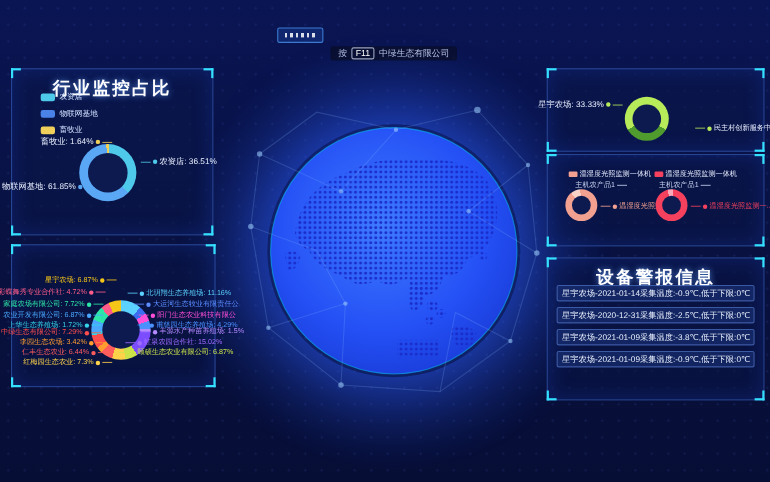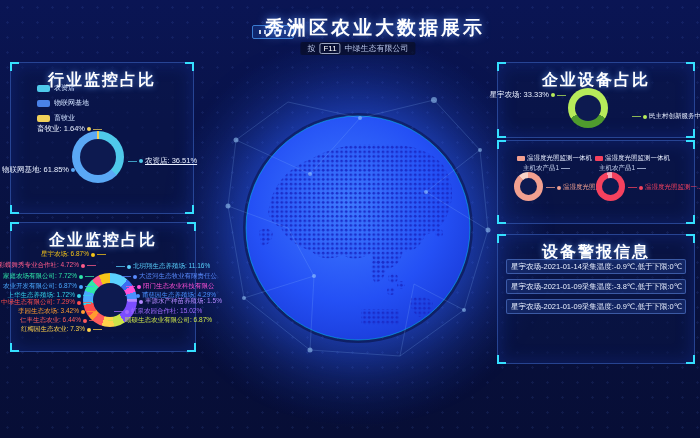--- a/index.html
+++ b/index.html
@@ -115,21 +115,20 @@
         <circle cx="10" cy="118" r="2.5"></circle>
       <circle cx="92" cy="86" r="2"></circle>
         <circle cx="208" cy="104" r="2"></circle>
         <circle cx="96" cy="188" r="2"></circle>
     </g>
   </svg>
 
   <div class="logo">
       <i></i>
     </div>
-  <div class="title">秀洲区农业大数据展示</div>
   <div class="tip">
     <span>按</span>
     <span class="key">F11</span>
     <span>中绿生态有限公司</span>
   </div>
 
   <div class="panel" style="left:10px;top:62px;width:182px;height:150px;">
     <span class="cb tr"></span>
       <span class="cb bl"></span>
     <div class="ptitle">行业监控占比</div>
@@ -147,35 +146,34 @@
         <span class="ltxt">畜牧业</span>
       </div>
     </div>
   </div>
   <div class="donut" style="left: 72px; top: 131px; width: 52px; height: 52px; --th: 8px; background: conic-gradient(from -3deg, rgb(240, 208, 90) 0%, rgb(240, 208, 90) 1.64%, rgb(79, 201, 234) 1.64%, rgb(79, 201, 234) 38.15%, rgb(90, 168, 245) 38.15%, rgb(90, 168, 245) 100%);"></div>
   <div class="flab f7" style="right:598px;top:124px;">
     <span class="t">畜牧业: 1.64%</span>
     <span class="dot" style="background: rgb(240, 208, 90);"></span>
     <span class="ln" style="background: rgb(240, 208, 90);"></span>
   </div>
-  <div class="flab f7" style="left:128px;top:156px;text-decoration:underline;">
+  <div class="flab f7" style="left:128px;top:142px;">
     <span class="ln" style="background: rgb(79, 201, 234);"></span>
     <span class="dot" style="background: rgb(79, 201, 234);"></span>
     <span class="t">农资店: 36.51%</span>
   </div>
   <div class="flab f7" style="right:614px;top:165px;">
     <span class="t">物联网基地: 61.85%</span>
     <span class="dot" style="background: rgb(90, 168, 245);"></span>
     <span class="ln" style="background: rgb(90, 168, 245);"></span>
   </div>
 
   <div class="panel" style="left:10px;top:222px;width:184px;height:128px;">
     <span class="cb tr"></span>
       <span class="cb bl"></span>
-    <div class="ptitle">企业监控占比</div>
   </div>
   <div class="donut" style="left: 83px; top: 273px; width: 54px; height: 54px; --th: 10px; background: conic-gradient(rgb(90, 209, 255) 0%, rgb(90, 209, 255) 11.16%, rgb(58, 109, 240) 11.16%, rgb(58, 109, 240) 15.66%, rgb(255, 79, 216) 15.66%, rgb(255, 79, 216) 19.96%, rgb(74, 144, 255) 19.96%, rgb(74, 144, 255) 24.25%, rgb(180, 138, 255) 24.25%, rgb(180, 138, 255) 25.75%, rgb(123, 77, 255) 25.75%, rgb(123, 77, 255) 40.77%, rgb(203, 227, 74) 40.77%, rgb(203, 227, 74) 47.64%, rgb(255, 210, 74) 47.64%, rgb(255, 210, 74) 54.94%, rgb(255, 92, 92) 54.94%, rgb(255, 92, 92) 61.38%, rgb(255, 155, 47) 61.38%, rgb(255, 155, 47) 64.8%, rgb(255, 77, 77) 64.8%, rgb(255, 77, 77) 72.09%, rgb(53, 210, 232) 72.09%, rgb(53, 210, 232) 73.81%, rgb(74, 168, 255) 73.81%, rgb(74, 168, 255) 80.68%, rgb(46, 230, 168) 80.68%, rgb(46, 230, 168) 88.4%, rgb(255, 92, 138) 88.4%, rgb(255, 92, 138) 93.12%, rgb(245, 197, 24) 93.12%, rgb(245, 197, 24) 99.99%);"></div>
 
   <div class="flab" style="right:594px;top:250px;">
       <span class="t" style="color: rgb(245, 197, 24);">星宇农场: 6.87%</span>
       <span class="dot" style="background: rgb(245, 197, 24);"></span>
       <span class="ln" style="background: rgb(245, 197, 24);"></span>
     </div>
   <div class="flab" style="right:604px;top:261px;">
       <span class="t" style="color: rgb(255, 92, 138);">彩蝶舞秀专业合作社: 4.72%</span>
@@ -250,21 +248,20 @@
     </div>
   <div class="flab" style="left:108px;top:316px;">
       <span class="ln" style="background: rgb(203, 227, 74);"></span>
       <span class="dot" style="background: rgb(203, 227, 74);"></span>
       <span class="t" style="color: rgb(203, 227, 74);">颐硕生态农业有限公司: 6.87%</span>
     </div>
 
   <div class="panel" style="left:497px;top:62px;width:196px;height:74px;">
     <span class="cb tr"></span>
       <span class="cb bl"></span>
-    <div class="ptitle">企业设备占比</div>
   </div>
   <div class="donut" style="left: 568px; top: 88px; width: 40px; height: 40px; --th: 7px; background: conic-gradient(from 120deg, rgb(79, 155, 45) 0%, rgb(79, 155, 45) 33.33%, rgb(183, 235, 90) 33.33%, rgb(183, 235, 90) 100%);"></div>
   <div class="flab f7" style="right:134px;top:90px;">
     <span class="t">星宇农场: 33.33%</span>
     <span class="dot" style="background: rgb(183, 235, 90);"></span>
     <span class="ln" style="background: rgb(183, 235, 90);"></span>
   </div>
   <div class="flab" style="left:632px;top:112px;">
     <span class="ln" style="background: rgb(183, 235, 90);"></span>
     <span class="dot" style="background: rgb(183, 235, 90);"></span>
@@ -303,17 +300,18 @@
     <span class="dot" style="background: rgb(245, 65, 94);"></span>
     <span class="t" style="color: rgb(245, 65, 94);">温湿度光照监测一...</span>
   </div>
 
   <div class="panel" style="left:497px;top:234px;width:196px;height:128px;">
     <span class="cb tr"></span>
       <span class="cb bl"></span>
     <div class="ptitle">设备警报信息</div>
     <div class="arows">
       <div class="arow">星宇农场-2021-01-14采集温度:-0.9℃,低于下限:0℃</div>
+      <div class="arow">星宇农场-2020-12-31采集温度:-2.5℃,低于下限:0℃</div>
       <div class="arow">星宇农场-2021-01-09采集温度:-3.8℃,低于下限:0℃</div>
       <div class="arow">星宇农场-2021-01-09采集温度:-0.9℃,低于下限:0℃</div>
     </div>
   </div>
 </div>
 
 </body></html>

